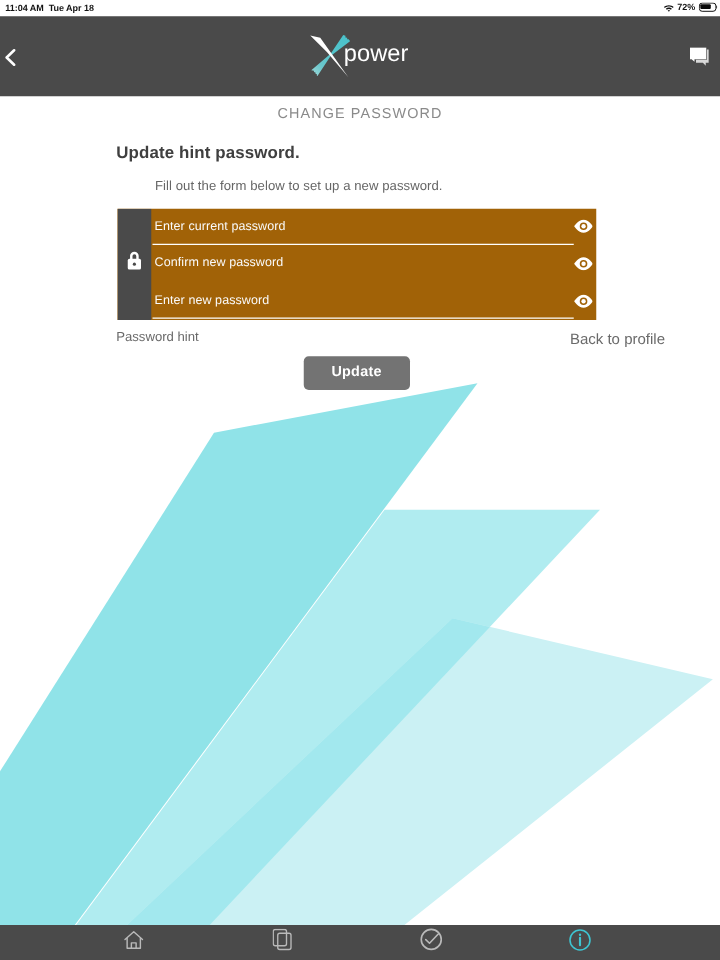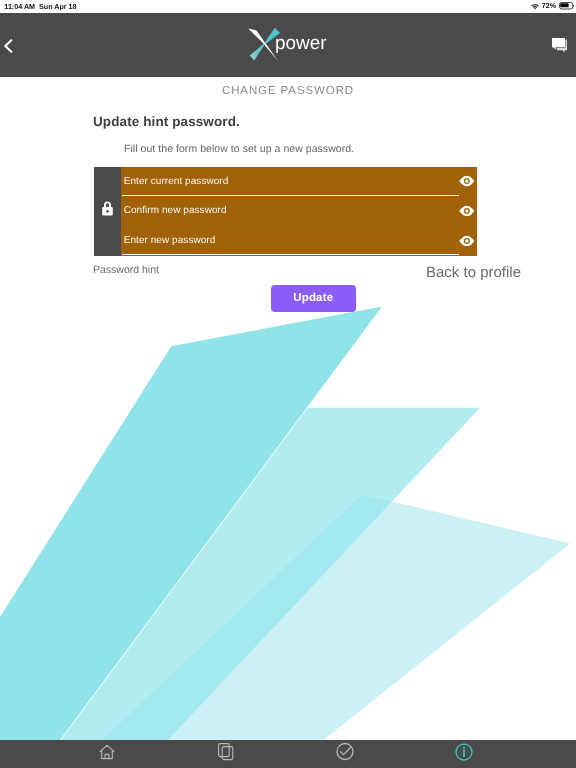--- a/index.html
+++ b/index.html
@@ -39,24 +39,24 @@
 
   .form{position:absolute;left:93.7px;top:166.5px;width:383.1px;height:89px;background:#a16207;overflow:hidden;}
   .form-lock{position:absolute;left:0;top:0;width:27px;height:89px;background:#4a4a4a;display:flex;align-items:center;justify-content:center;}
   .rows{position:absolute;left:27px;top:0;width:356.1px;height:89px;}
   .row{position:relative;height:29.67px;}
   .row-ph{position:absolute;left:3px;top:0;height:29.67px;line-height:29.67px;font-size:10.0px;color:#fafafa;letter-spacing:0.06px;}
   .row-div{position:absolute;left:1.6px;width:337px;bottom:0;height:1.45px;background:#fff;}
   .eye{position:absolute;left:338px;top:50%;transform:translateY(-50%);line-height:0;}
 
   .hint{position:absolute;left:93px;top:264px;font-size:10.5px;color:#6a6a6a;}
-  .backprof{position:absolute;right:99px;top:264px;font-size:15px;color:#6a6a6a;}
-
-  .update-btn{position:absolute;left:243px;top:284.7px;width:84.5px;height:27.2px;background:#8b5cf6;border-radius:4px;
-    display:flex;align-items:center;justify-content:center;color:#fff;font-size:11.5px;font-weight:bold;letter-spacing:0.2px;margin-left:28px;}
+  .backprof{position:absolute;right:88px;top:264px;font-size:12px;color:#6a6a6a;}
+
+  .update-btn{position:absolute;left:243px;top:284.7px;width:84.5px;height:27.2px;background:#737373;border-radius:4px;
+    display:flex;align-items:center;justify-content:center;color:#fff;font-size:11.5px;font-weight:bold;letter-spacing:0.2px;}
 
   .version{position:absolute;right:7px;top:722px;font-size:9px;color:#b4b4b4;}
 
   
   .tabbar{position:absolute;left:0;top:740px;width:576px;height:28px;background:#4a4a4a;}
   .tab{position:absolute;top:0;height:28px;width:40px;display:flex;align-items:center;justify-content:center;}
 </style>
 </head>
 <body>
 
@@ -66,21 +66,21 @@
     <svg width="576" height="674" viewBox="0 0 576 674" xmlns="http://www.w3.org/2000/svg">
       <polygon points="307.7,340.8 480,340.8 167.3,673.5 60.5,673.5" fill="#b0ecf0"></polygon>
       <polygon points="362,427.5 570.3,476.4 322.9,673.5 101.2,673.5" fill="#cbf1f4"></polygon>
       <polygon points="362,427.5 391.9,434.5 167.3,673.5 101.2,673.5" fill="#a2e8ee"></polygon>
       <polygon points="382,239.5 171.2,279.2 -78,673.5 59.5,673.5" fill="#90e3e8"></polygon>
     </svg>
   </div>
 
   <div class="statusbar">
     <div class="sb-time">11:04 AM</div>
-    <div class="sb-date">Sun Apr 18</div>
+    <div class="sb-date">Tue Apr 18</div>
     <div class="sb-right">
       <span>
         <svg width="8.2" height="6.2" viewBox="0 0 8.2 6.2">
             <path d="M4.1 0.15C2.55 0.15 1.18 0.75 0.16 1.66L0.93 2.46C1.77 1.72 2.88 1.28 4.1 1.28C5.32 1.28 6.43 1.72 7.27 2.46L8.04 1.66C7.02 0.75 5.65 0.15 4.1 0.15Z" fill="#131313"></path>
             <path d="M4.1 2.05C3.16 2.05 2.31 2.42 1.68 3.0L2.45 3.8C2.9 3.4 3.47 3.16 4.1 3.16C4.73 3.16 5.3 3.4 5.75 3.8L6.52 3.0C5.89 2.42 5.04 2.05 4.1 2.05Z" fill="#131313"></path>
             <path d="M4.1 3.92C3.72 3.92 3.37 4.06 3.11 4.3L4.1 5.35L5.09 4.3C4.83 4.06 4.48 3.92 4.1 3.92Z" fill="#131313"></path>
           </svg>
       </span>
       <span class="sb-batt">72%</span>
       <span>

